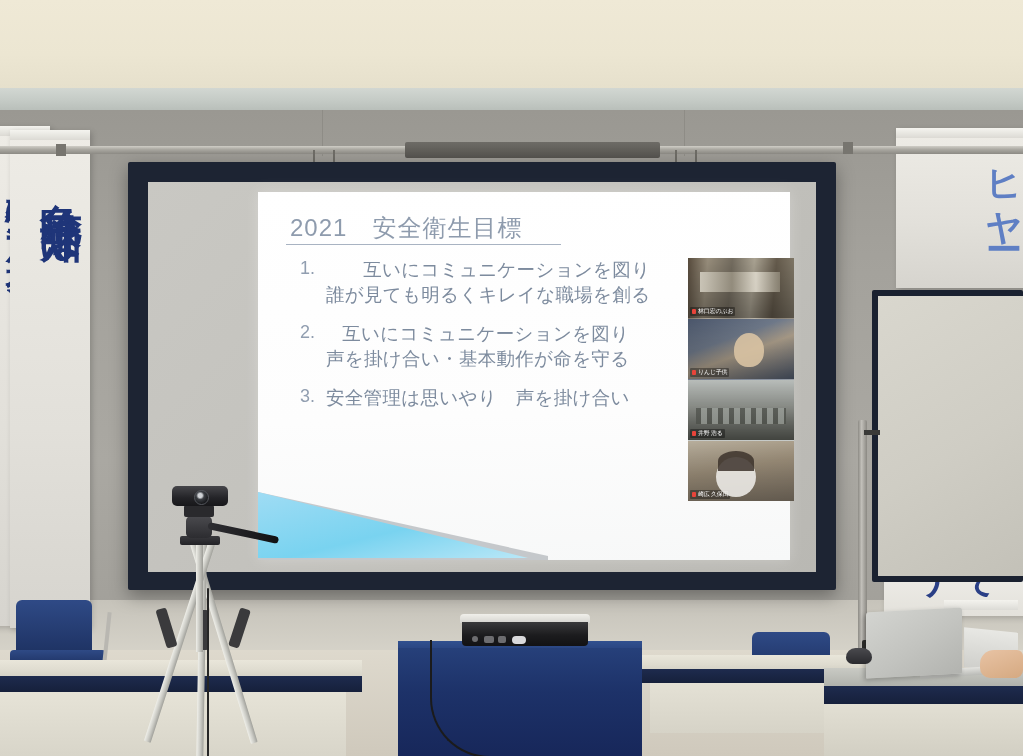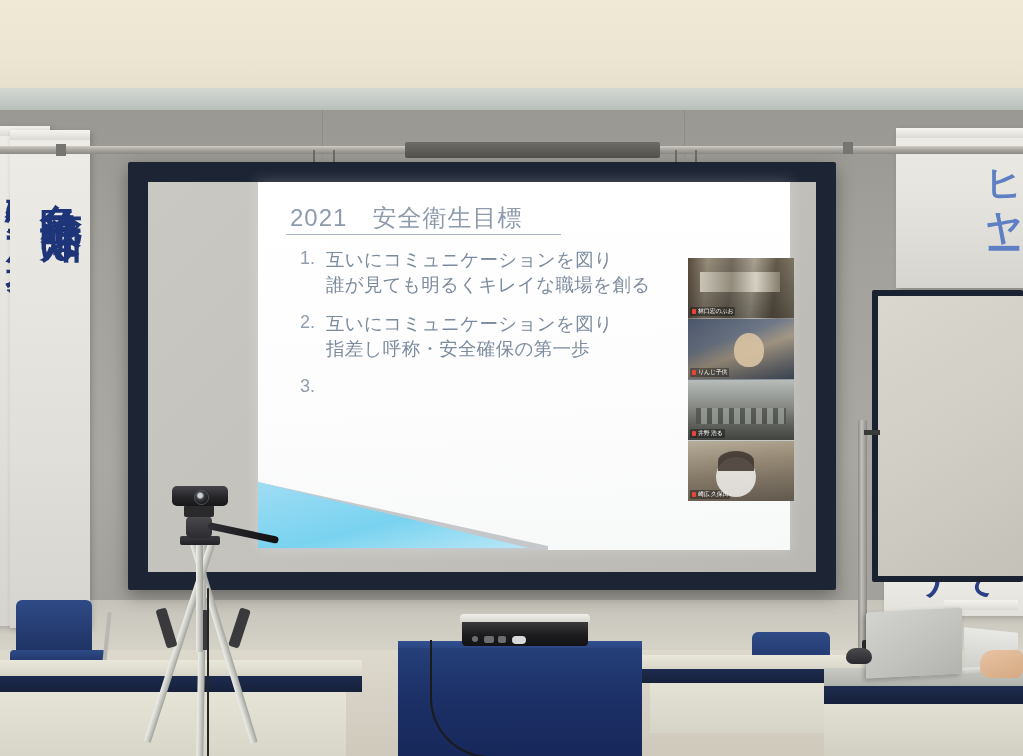--- a/index.html
+++ b/index.html
@@ -45,32 +45,32 @@
     box-shadow:0 6px 18px rgba(0,0,0,.35);}
   .screen-surface{position:absolute;left:148px;top:182px;width:668px;height:390px;
     background:linear-gradient(135deg,#c9c8c3 0%,#c3c2bd 45%,#b9b8b3 100%);}
   .screen-brand{position:absolute;left:176px;top:203px;
     font-size:7px;letter-spacing:.5px;color:#f2f2ee;opacity:.82;
     text-shadow:0 0 2px rgba(255,255,255,.5);}
   .screen-brand .dot{display:inline-block;width:4px;height:4px;border-radius:50%;
     background:#f6f6f2;margin-right:3px;vertical-align:middle;}
 
   
-  .slide{position:absolute;left:258px;top:182px;width:532px;height:368px;
+  .slide{position:absolute;left:258px;top:192px;width:532px;height:368px;
     background:linear-gradient(178deg,#ffffff 0%,#fdfdfd 60%,#f7f8f8 100%);
     overflow:hidden;box-shadow:0 0 14px rgba(255,255,255,.25);}
   .slide-title{position:absolute;left:32px;top:20px;
     font-size:24px;color:#8e9bad;letter-spacing:1px;white-space:nowrap;}
   .title-rule{position:absolute;left:28px;top:52px;width:275px;height:1px;
     background:#a8b3c2;}
   .slide-list{position:absolute;left:42px;top:66px;width:430px;}
   .li{margin-bottom:14px;}
   .li-row{display:flex;align-items:flex-start;}
   .li-num{width:26px;flex:none;font-size:18px;color:#919eb0;}
-  .li-lines{font-size:18.5px;color:#7d8b9e;line-height:1.35;letter-spacing:.3px;}
+  .li-lines{font-size:18.5px;color:#7d8b9e;line-height:1.35;letter-spacing:.3px;text-align:right;}
   .li-l2{padding-left:0px;font-family:Liberation Serif, serif;}
   .wedge{position:absolute;left:0;bottom:0;width:270px;height:72px;}
   .wedge-shadow{position:absolute;left:0;bottom:0;width:290px;height:76px;}
 
   
   .vgrid{position:absolute;left:688px;top:258px;width:106px;height:243px;
     overflow:hidden;}
   .vcell{position:relative;width:106px;height:60px;overflow:hidden;
     border-bottom:1px solid rgba(255,255,255,.22);}
   .vcell .vname{position:absolute;left:2px;bottom:2px;
@@ -256,28 +256,29 @@
             <div>互いにコミュニケーションを図り</div>
             <div class="li-l2">誰が見ても明るくキレイな職場を創る</div>
           </div>
         </div>
       </div>
       <div class="li">
         <div class="li-row">
           <div class="li-num">2.</div>
           <div class="li-lines">
             <div>互いにコミュニケーションを図り</div>
-            <div class="li-l2">指差し呼称・安全確保の第一歩</div>
+            <div class="li-l2">声を掛け合い・基本動作が命を守る</div>
           </div>
         </div>
       </div>
       <div class="li">
         <div class="li-row">
           <div class="li-num">3.</div>
           <div class="li-lines">
+            <div>安全管理は思いやり　声を掛け合い</div>
           </div>
         </div>
       </div>
     </div>
 
     <svg class="wedge-shadow" viewBox="0 0 290 76" preserveAspectRatio="none">
       <polygon points="0,8 290,72 290,76 0,76" fill="#9aa0a6" opacity="0.55"></polygon>
     </svg>
     <svg class="wedge" viewBox="0 0 270 72" preserveAspectRatio="none">
       <defs>

